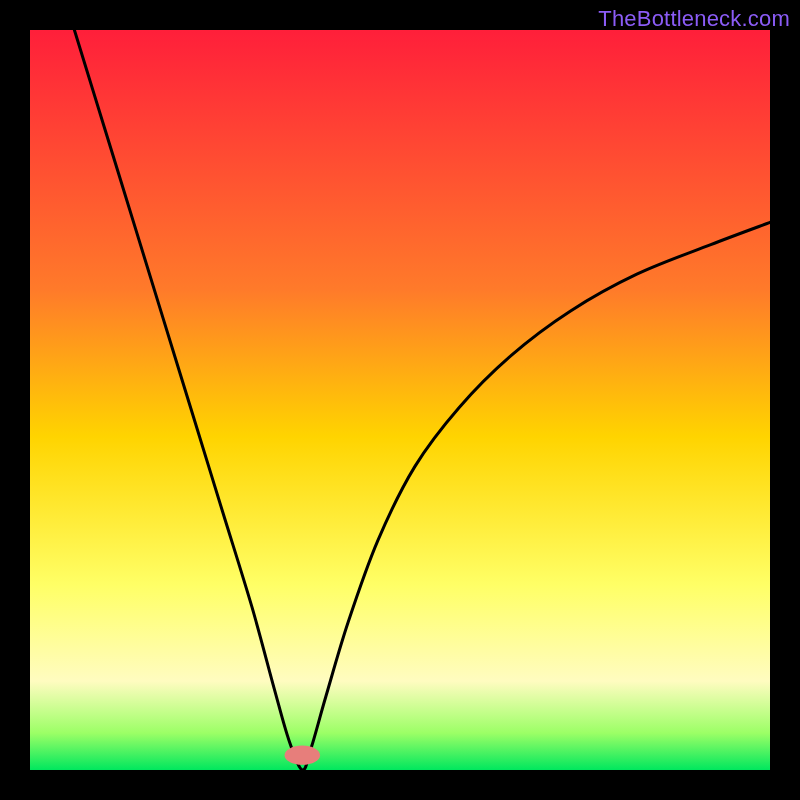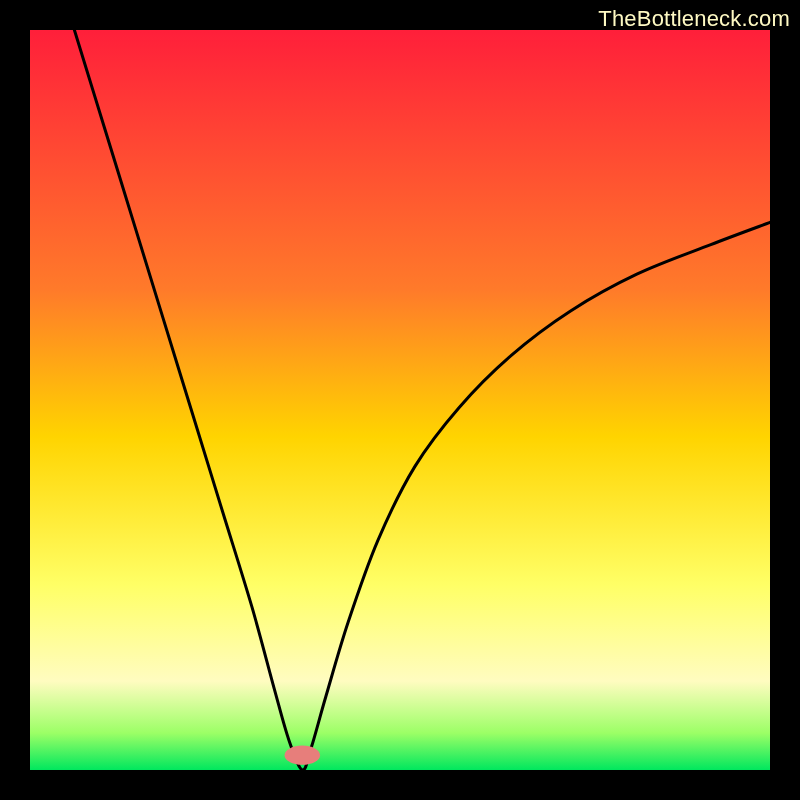--- a/index.html
+++ b/index.html
@@ -16,21 +16,21 @@
     left: 30px;
     top: 30px;
     width: 740px;
     height: 740px;
     background: #000;
   }
   .watermark {
     position: absolute;
     top: 6px;
     right: 10px;
-    color: #fef9c3;
+    color: #8b5cf6;
     font-size: 22px;
     z-index: 5;
     letter-spacing: 0.2px;
   }
   svg { display: block; }
 </style>
 </head>
 <body>
 
 <div class="watermark">TheBottleneck.com</div>

